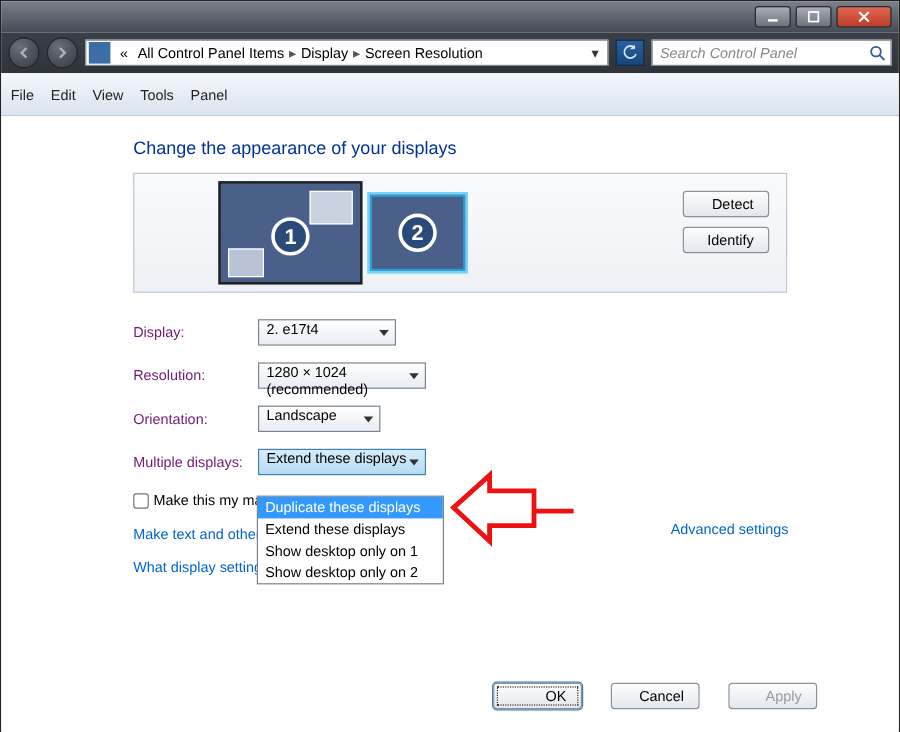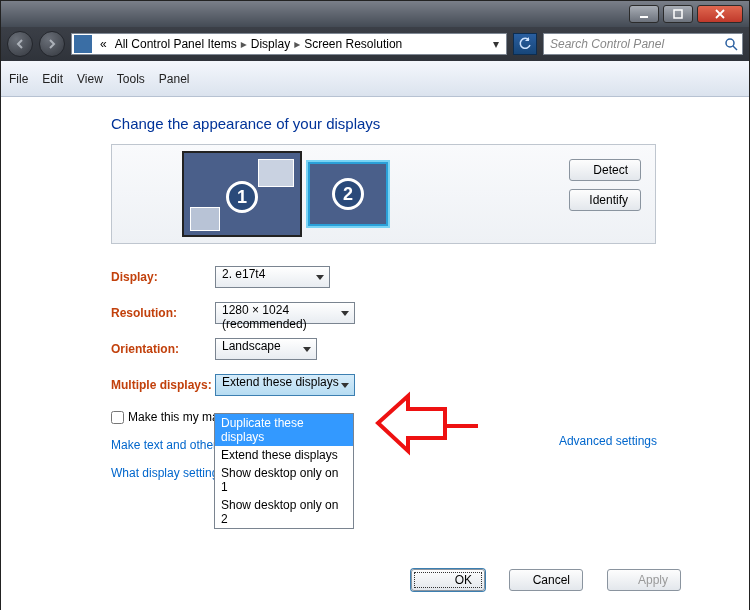--- a/index.html
+++ b/index.html
@@ -41,29 +41,29 @@
   .monbox.m2 { width:80px; height:64px; border-color:#2aa0d8; outline:2px solid #79d3f4; }
   .mon-num { width:32px; height:32px; border:3px solid #fff; border-radius:50%; background:#2a4a7a; color:#fff; font-size:18px; font-weight:bold; display:flex; align-items:center; justify-content:center;}
   .monbox.m1 .mon-num{ margin-top:6px;}
   .mon-win { position:absolute; width:36px; height:28px; background:#c9d2e1; border:1px solid #fff; top:6px; right:6px;}
   .mon-tb  { position:absolute; bottom:4px; left:6px; width:30px; height:24px; background:#b8c3d6; border:1px solid #fff;}
   .sidebtns { position:absolute; right:14px; top:14px; display:flex; flex-direction:column; gap:8px;}
   .btn { min-width:72px; height:22px; border:1px solid #8a949f; border-radius:3px; background:linear-gradient(#fdfdfd,#e3e7ec); padding:0 12px; text-align:right; line-height:20px; }
 
   .form { margin-top:22px; }
   .row { display:flex; align-items:center; margin-bottom:14px; }
-  .row label{ width:104px; color:#c2410c;font-weight:bold;}
+  .row label{ width:104px; color:#701a75;}
   .dd { height:22px; border:1px solid #7a8490; background:linear-gradient(#fff,#e8ecf1); display:flex; align-items:flex-start; padding:0 6px; position:relative; }
   .dd .tri { position:absolute; right:5px; top:8px; width:0;height:0;border-left:4px solid transparent;border-right:4px solid transparent;border-top:5px solid #333;}
   .dd.display{width:115px;}
   .dd.res{width:140px;}
   .dd.orient{width:102px;}
   .dd.multi{width:140px; background:linear-gradient(#d6ecfa,#b6dcf2); border-color:#3c7fb1; }
 
-  .ddlist { position:absolute; left:213px; top:316px; width:140px; border:1px solid #7a8490; background:#fff; }
+  .ddlist { position:absolute; left:213px; top:316px; width:156px; border:1px solid #7a8490; background:#fff; }
   .ddlist div{ padding:2px 6px; }
   .ddlist .sel{ background:#3399ff; color:#fff;}
 
   .chkrow{ display:flex; align-items:center; gap:4px; margin-top:2px;}
   .chkrow input{ width:13px;height:13px;}
 
   .link{ color:#0066cc; cursor:default; display:block; margin-top:14px;}
   .adv { position:absolute; right:92px; top:337px; color:#0066cc; }
 
   .footer { position:absolute; bottom:34px; right:68px; display:flex; gap:8px;}

